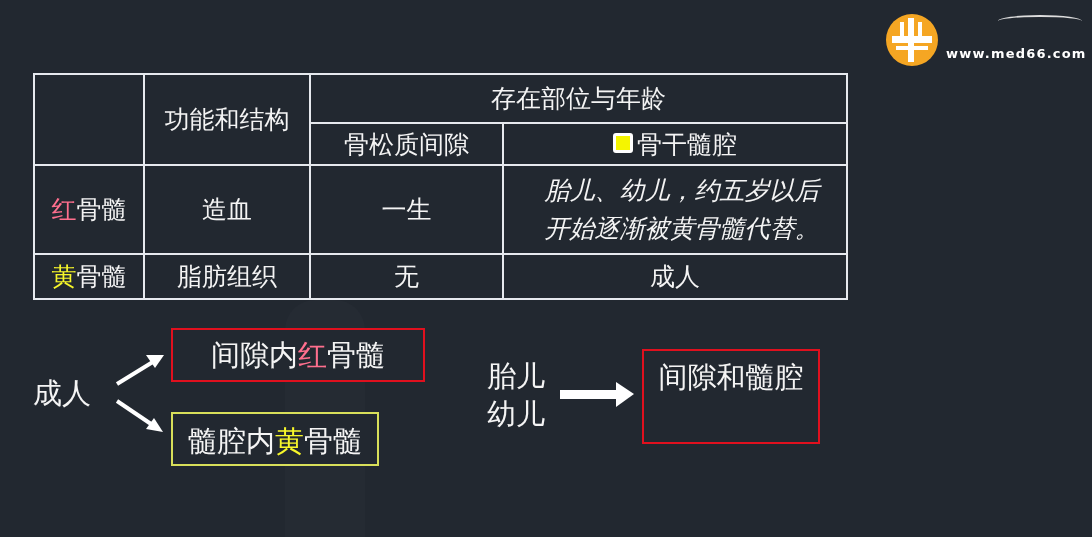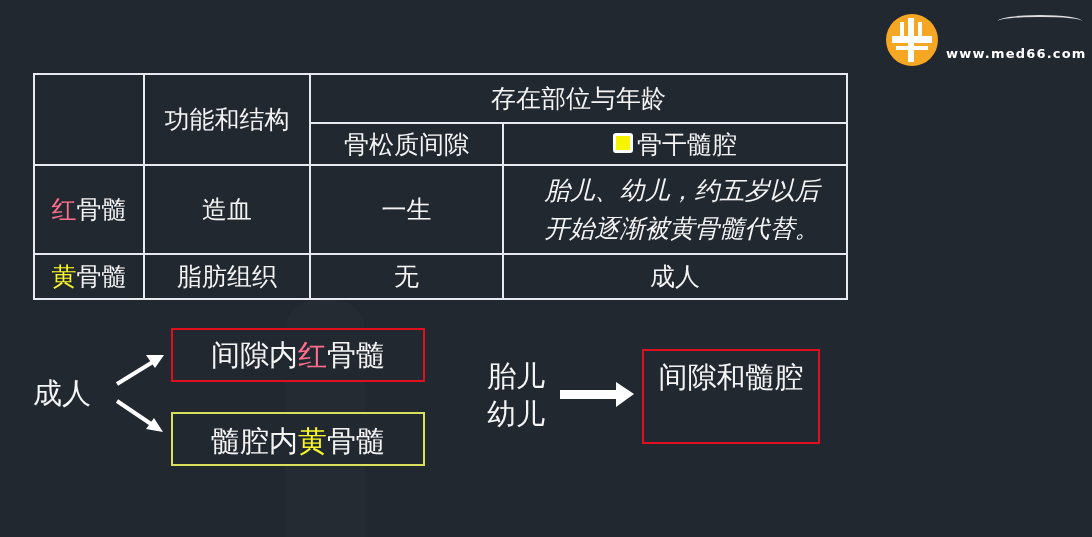--- a/index.html
+++ b/index.html
@@ -129,21 +129,21 @@
     <polygon points="616,382 634,394 616,407" stroke-width="0"></polygon>
   </g>
 </svg>
 
 <div class="label" style="left:33px; top:374px;">成人</div>
 
 <div class="box box-red" style="left:171px; top:328px; width:254px; height:54px; line-height:50px;">
   <span>间隙内</span><span class="red">红</span><span>骨髓</span>
 </div>
 
-<div class="box box-yellow" style="left:171px; top:412px; width:254px; height:54px; line-height:54px;">
+<div class="box box-yellow" style="left:171px; top:412px; width:208px; height:54px; line-height:54px;">
   <span>髓腔内</span><span class="yellow">黄</span><span>骨髓</span>
 </div>
 
 <div class="label" style="left:487px; top:360px; line-height:38px;font-family:Liberation Mono, monospace;">
   <div>胎儿</div>
   <div>幼儿</div>
 </div>
 
 <div class="box box-red" style="left:642px; top:349px; width:178px; height:95px; line-height:40px; padding-top:6px;">
   <div>间隙和髓腔</div>

